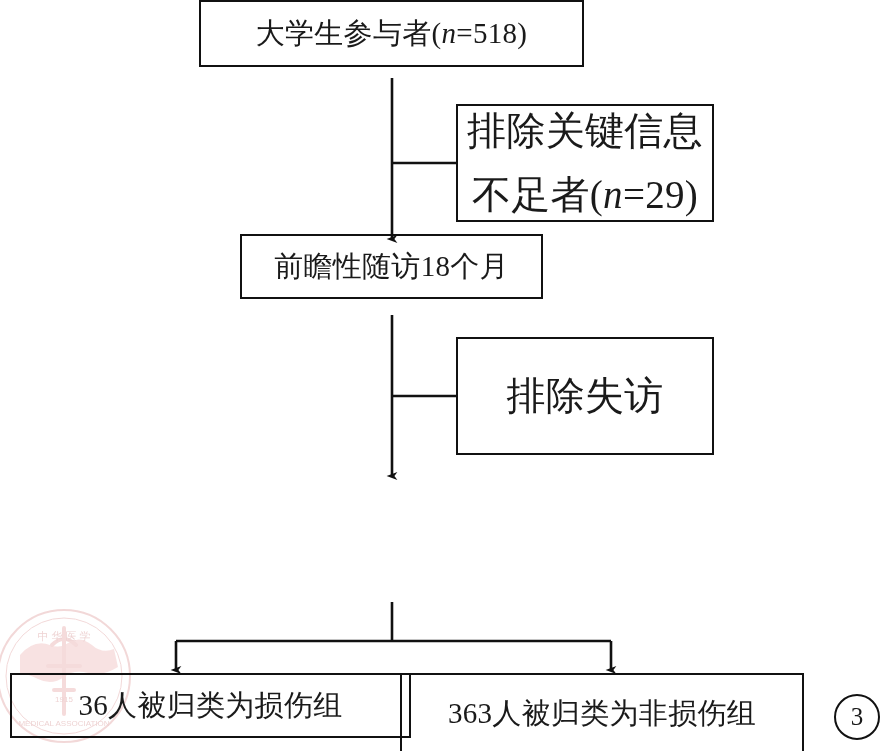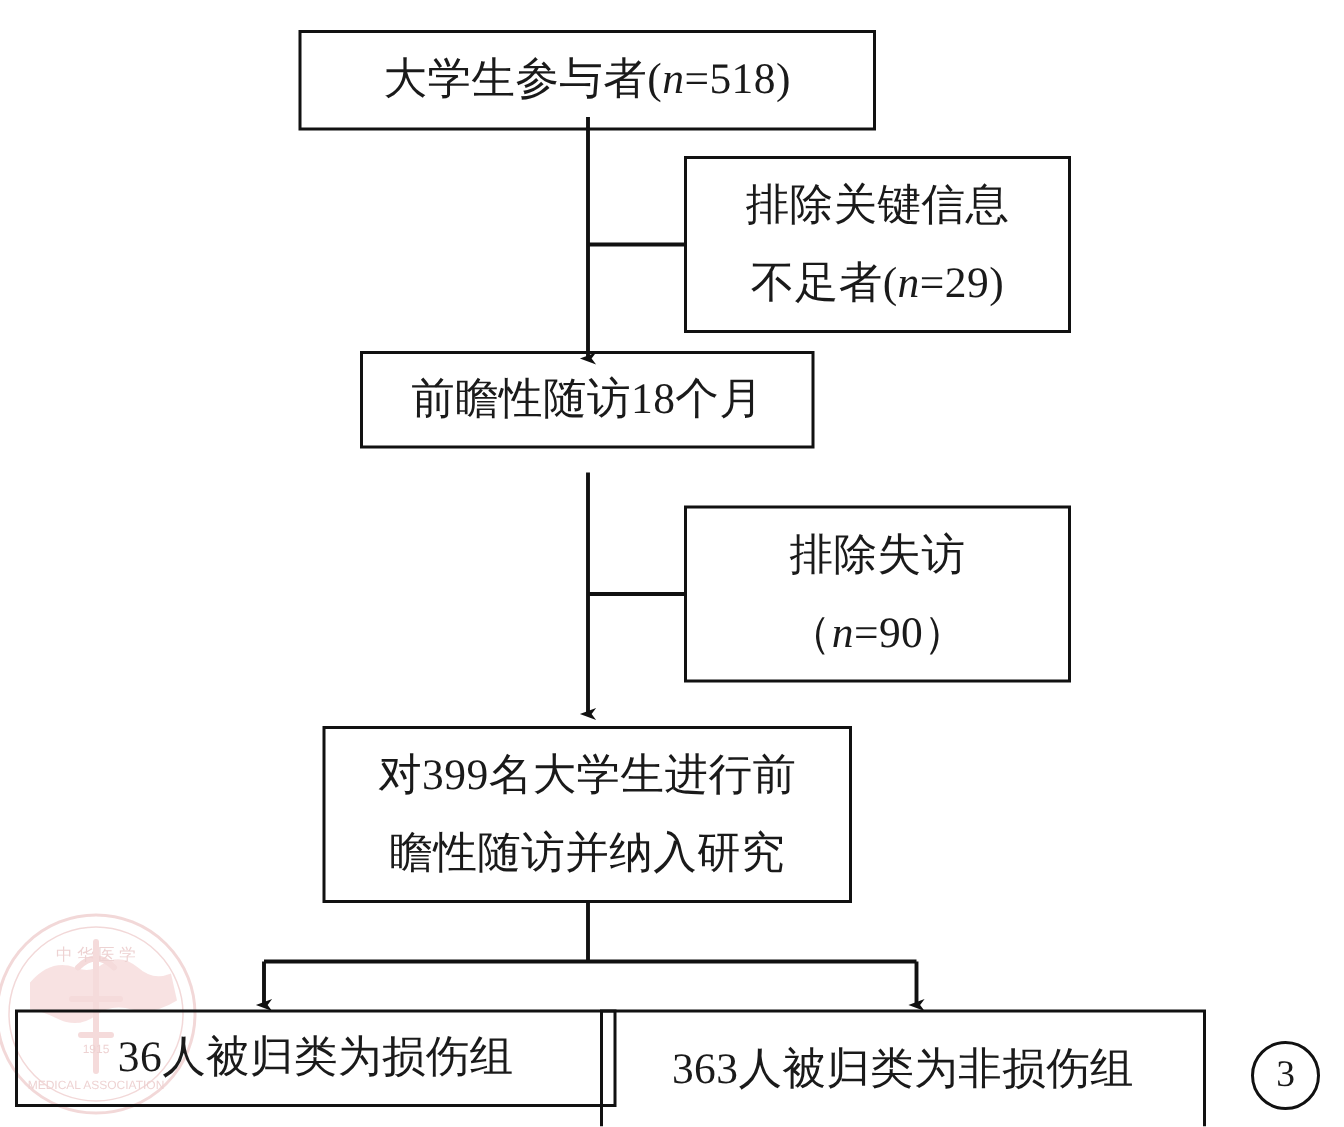--- a/index.html
+++ b/index.html
@@ -39,21 +39,21 @@
     justify-content: center;
     z-index: 3;
     text-align: center;
     line-height: 1.18;
   }
   .node .line {
     white-space: nowrap;
     font-size: 29px;
     letter-spacing: 0.3px;
   }
-  .node.two-line .line { font-size: 29px; }
+  .node.two-line .line { font-size: 39px; }
   .node.two-line .line + .line { margin-top: 18px; }
 
   .italic-n { font-style: italic; }
 
   #node-enrolled { font-size: 28px; }
 
   .circled-marker {
     position: absolute;
     width: 42px;
     height: 42px;
@@ -98,42 +98,37 @@
     <line x1="392" y1="315" x2="392" y2="476" stroke="#111111" stroke-width="2.6" marker-end="url(#arrow)"></line>
 
     <line x1="392" y1="396" x2="457" y2="396" stroke="#111111" stroke-width="2.6"></line>
 
     <line x1="392" y1="602" x2="392" y2="641" stroke="#111111" stroke-width="2.6"></line>
     <line x1="176" y1="641" x2="611" y2="641" stroke="#111111" stroke-width="2.6"></line>
     <line x1="176" y1="641" x2="176" y2="670" stroke="#111111" stroke-width="2.6" marker-end="url(#arrow)"></line>
     <line x1="611" y1="641" x2="611" y2="670" stroke="#111111" stroke-width="2.6" marker-end="url(#arrow)"></line>
   </svg>
 
-  <div class="node" id="node-participants" style="left:199px; top:20px; width:385px; height:67px;">
+  <div class="node" id="node-participants" style="left:199px; top:0; width:385px; height:67px;">
     <div class="line"><span>大学生参与者(</span><span class="italic-n">n</span><span>=518)</span></div>
   </div>
 
   <div class="node two-line" id="node-excluded-missing-info" style="left:456px; top:104px; width:258px; height:118px;">
     <div class="line">排除关键信息</div>
     <div class="line"><span>不足者(</span><span class="italic-n">n</span><span>=29)</span></div>
   </div>
 
   <div class="node" id="node-followup" style="left:240px; top:234px; width:303px; height:65px;">
     <div class="line">前瞻性随访18个月</div>
   </div>
 
   <div class="node two-line" id="node-excluded-lost" style="left:456px; top:337px; width:258px; height:118px;">
     <div class="line">排除失访</div>
-    <div class="line"><span>（</span><span class="italic-n">n</span><span>=90）</span></div>
   </div>
 
-  <div class="node two-line" id="node-enrolled" style="left:215px; top:484px; width:353px; height:118px;">
-    <div class="line">对399名大学生进行前</div>
-    <div class="line">瞻性随访并纳入研究</div>
-  </div>
 
   <div class="node" id="node-injury-group" style="left:10px; top:673px; width:401px; height:65px;">
     <div class="line">36人被归类为损伤组</div>
   </div>
 
   <div class="node" id="node-non-injury-group" style="left:400px; top:673px; width:404px; height:81px;align-items:center;">
     <div class="line">363人被归类为非损伤组</div>
   </div>
 
   <div class="circled-marker" id="figure-marker" style="left:834px; top:694px;">

